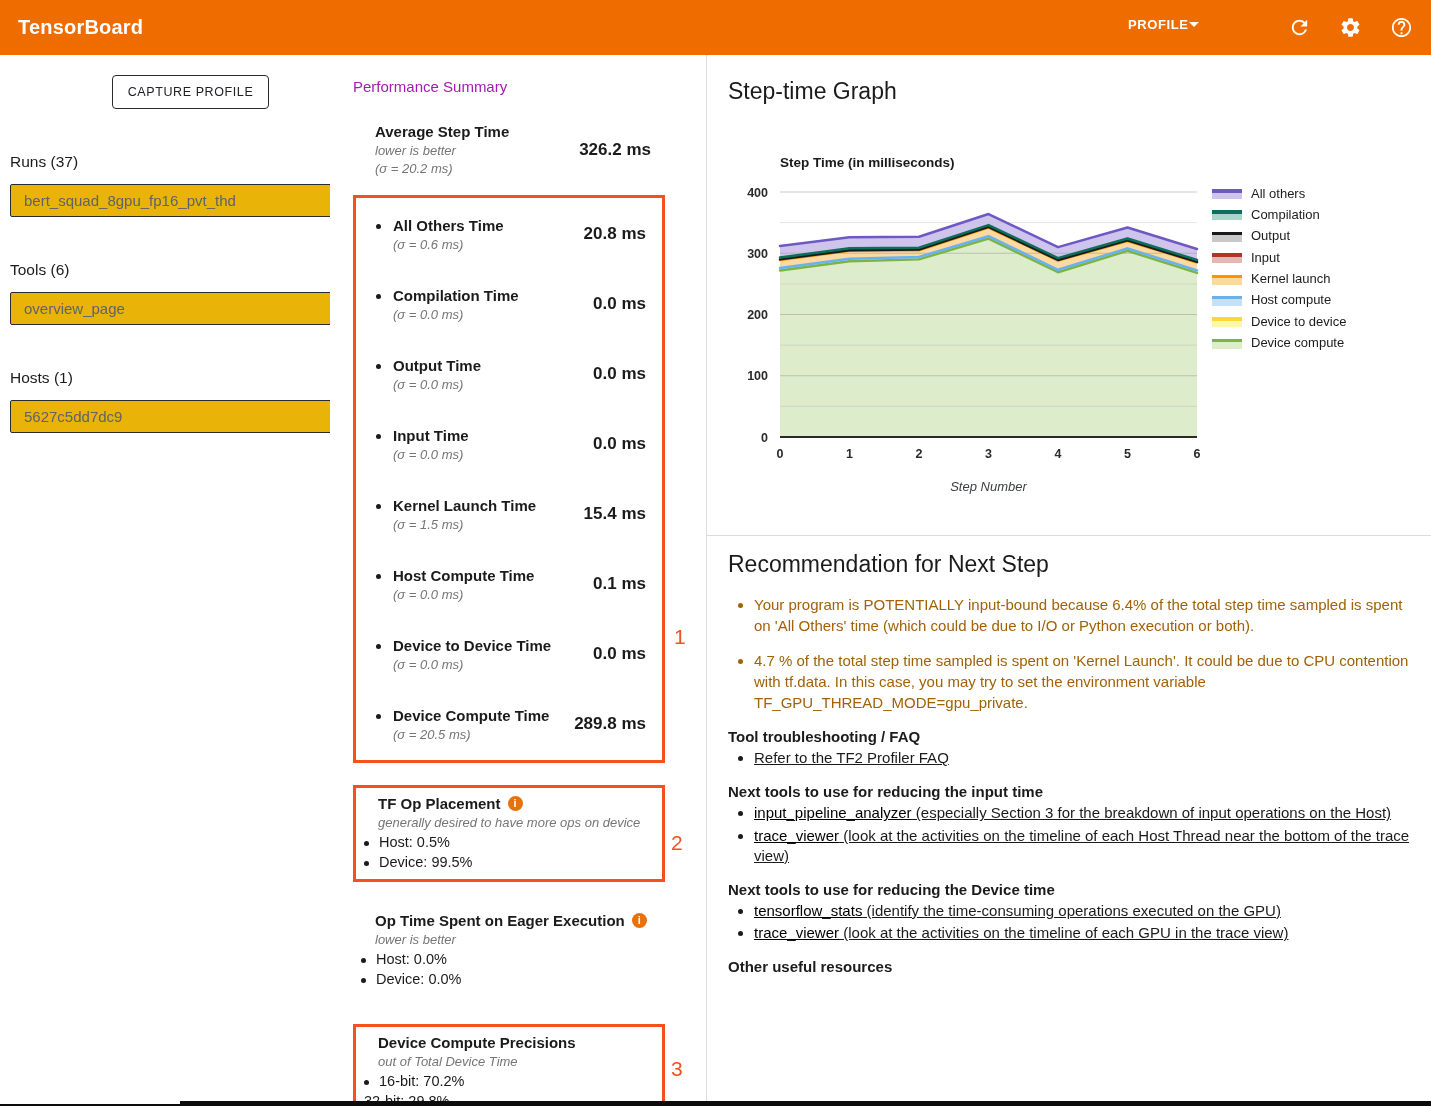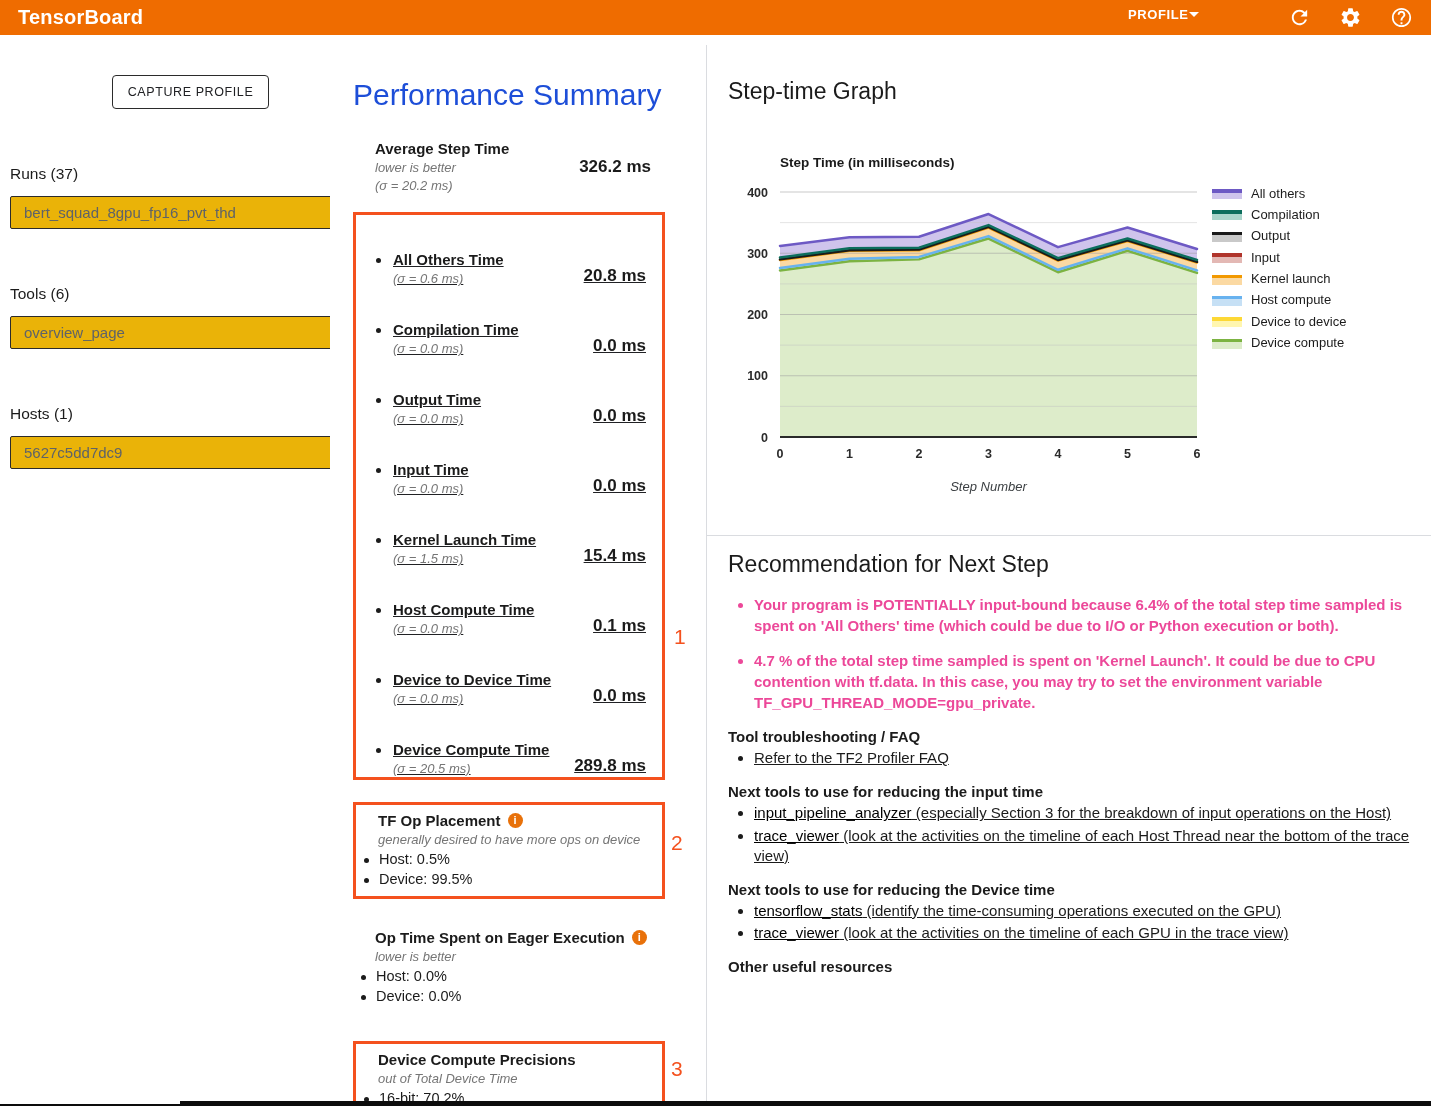--- a/index.html
+++ b/index.html
@@ -1,54 +1,54 @@
 <!DOCTYPE html>
 <html><head>
 <meta charset="utf-8">
 <style>
   * { margin:0; padding:0; box-sizing:border-box; }
   html,body { width:1431px; height:1106px; overflow:hidden; background:#fff;
               font-family:"Liberation Sans", sans-serif; color:#202124; }
   body { position:relative; }
 
   
-  .header { position:absolute; top:0; left:0; right:0; height:35px; background:#ef6c00;
+  .header { position:absolute; top:0; left:0; right:0; height:55px; background:#ef6c00;
             display:flex; align-items:center; padding:0 18px; z-index:20; }
   .tb-title { color:#fff; font-size:20px; font-weight:700; letter-spacing:.2px; }
   .header-right { margin-left:auto; display:flex; align-items:center; gap:28px; }
   .profile-select { display:flex; flex-direction:row; width:132px; cursor:pointer; }
   .profile-row { display:flex; align-items:center; justify-content:space-between; padding-bottom:7px; }
   .profile-label { color:#fff; font-size:13px; font-weight:700; letter-spacing:.6px; }
   .caret-down-white { width:0; height:0; border-left:5px solid transparent; border-right:5px solid transparent; border-top:5px solid #fff; }
   .profile-underline { border-bottom:1px solid #fff; }
   .hicon { width:23px; height:23px; cursor:pointer; }
   .hicon svg { width:23px; height:23px; fill:#fff; }
 
   
   .sidebar { position:absolute; top:45px; left:0; width:382px; bottom:0; border-right:1px solid #dadce0; background:#fff; }
   .capture-btn { display:block; margin:30px auto 0 auto; background:#fff; border:1px solid #2b2b2b; border-radius:4px;
                  padding:9px 15px; font-size:12.5px; letter-spacing:.6px; color:#202124; cursor:pointer;
                  font-family:"Liberation Sans", sans-serif; }
   .sel-group { margin:0 20px 0 10px; }
-  .sel-label { margin-top:56px; font-size:15.5px; color:#1b1b1b; font-weight:400; }
+  .sel-label { margin-top:44px; font-size:15.5px; color:#1b1b1b; font-weight:400; }
   .dropdown { margin-top:13px; height:33px; border:1px solid #2b2b2b; border-radius:2px; background:#eab308;
               display:flex; align-items:center; justify-content:space-between; padding:0 13px; cursor:pointer; }
   .dropdown-value { font-size:15px; color:#5f6368; }
   .caret-down-gray { width:0; height:0; border-left:5px solid transparent; border-right:5px solid transparent; border-top:5px solid #5f6368; }
 
   
   .middle { position:absolute; top:45px; left:330px; width:377px; bottom:0; border-right:1px solid #dadce0; background:#fff; }
-  .ps-title { margin:33px 0 0 23px; font-size:30px; font-weight:400; color:#1d4ed8; }
+  .ps-title { margin:33px 0 0 23px; font-size:15px; font-weight:400; color:#a21caf; }
   .avg-row { display:flex; justify-content:space-between; align-items:center; margin:28px 55px 0 45px; }
   .blk-label { font-size:15px; font-weight:700; color:#1b1b1b; }
   .blk-sub { font-size:13px; font-style:italic; color:#757575; margin-top:3px; }
   .big-value { font-size:17px; font-weight:700; color:#1b1b1b; white-space:nowrap; }
   .red-box { border:3px solid #f4511e; width:312px; margin-left:23px; background:#fff; }
   .box1 { margin-top:19px; padding:1px 0; }
-  .sum-item { display:flex; justify-content:space-between; align-items:flex-end; height:70px; padding:0 16px 0 20px;text-decoration:underline; }
+  .sum-item { display:flex; justify-content:space-between; align-items:center; height:70px; padding:0 16px 0 20px; }
   .item-left { display:flex; }
   .dot { width:5px; height:5px; border-radius:50%; background:#1b1b1b; margin:7px 12px 0 0; flex:0 0 auto; }
   .small-block { padding:7px 8px 9px 8px; }
   .blk-title-row { margin-left:14px; display:flex; align-items:center; }
   .blk-title { font-size:15px; font-weight:700; color:#1b1b1b; }
   .info-icon { display:inline-block; width:15px; height:15px; border-radius:50%; background:#e8710a; color:#fff;
                font-size:11px; font-weight:700; text-align:center; line-height:15px; margin-left:7px; cursor:pointer; }
   .info-icon::after { content:"i"; }
   .blk-sub2 { margin:3px 0 2px 14px; font-size:13px; font-style:italic; color:#757575; }
   .blk-ul { list-style:none; }
@@ -70,21 +70,21 @@
   .legend { position:absolute; left:505px; top:40px; }
   .lg-entry { display:flex; align-items:center; height:16px; margin-bottom:5.4px; }
   .lg-swatch { width:30px; height:12px; position:relative; margin-right:9px; flex:0 0 auto; }
   .lg-line { position:absolute; left:0; right:0; top:2px; height:3.5px; }
   .lg-fill { position:absolute; left:0; right:0; top:5.5px; height:6.5px; }
   .lg-label { font-size:13px; color:#1b1b1b; white-space:nowrap; }
   .rt-divider { position:absolute; top:490px; left:0; right:0; border-top:1px solid #dadce0; }
   .rec { position:absolute; top:506px; left:21px; right:16px; }
   .rec-title { font-size:23px; font-weight:400; color:#1b1b1b; }
   .rec-bullets { margin:16px 0 0 0; padding-left:26px; }
-  .rec-bullets li { font-size:15px; line-height:1.42; margin-bottom:13px; color:#ec4899;font-weight:bold; }
+  .rec-bullets li { font-size:15px; line-height:1.42; margin-bottom:13px; color:#a16207; }
   .rec-head { font-size:15px; font-weight:700; margin:15px 0 3px 0; color:#1b1b1b; }
   .rec-ul { padding-left:26px; }
   .rec-ul li { font-size:15px; line-height:1.32; margin-bottom:3px; color:#1b1b1b;text-decoration:underline; }
   .rec-link { color:#000000; text-decoration:underline; cursor:pointer; }
 
   
   .bottom-thin { position:absolute; left:0; width:180px; bottom:0; height:2px; background:#0c0c0c; z-index:30; }
   .bottom-thick { position:absolute; left:180px; right:0; bottom:0; height:5px; background:#0c0c0c; z-index:30; }
 </style>
 </head>

